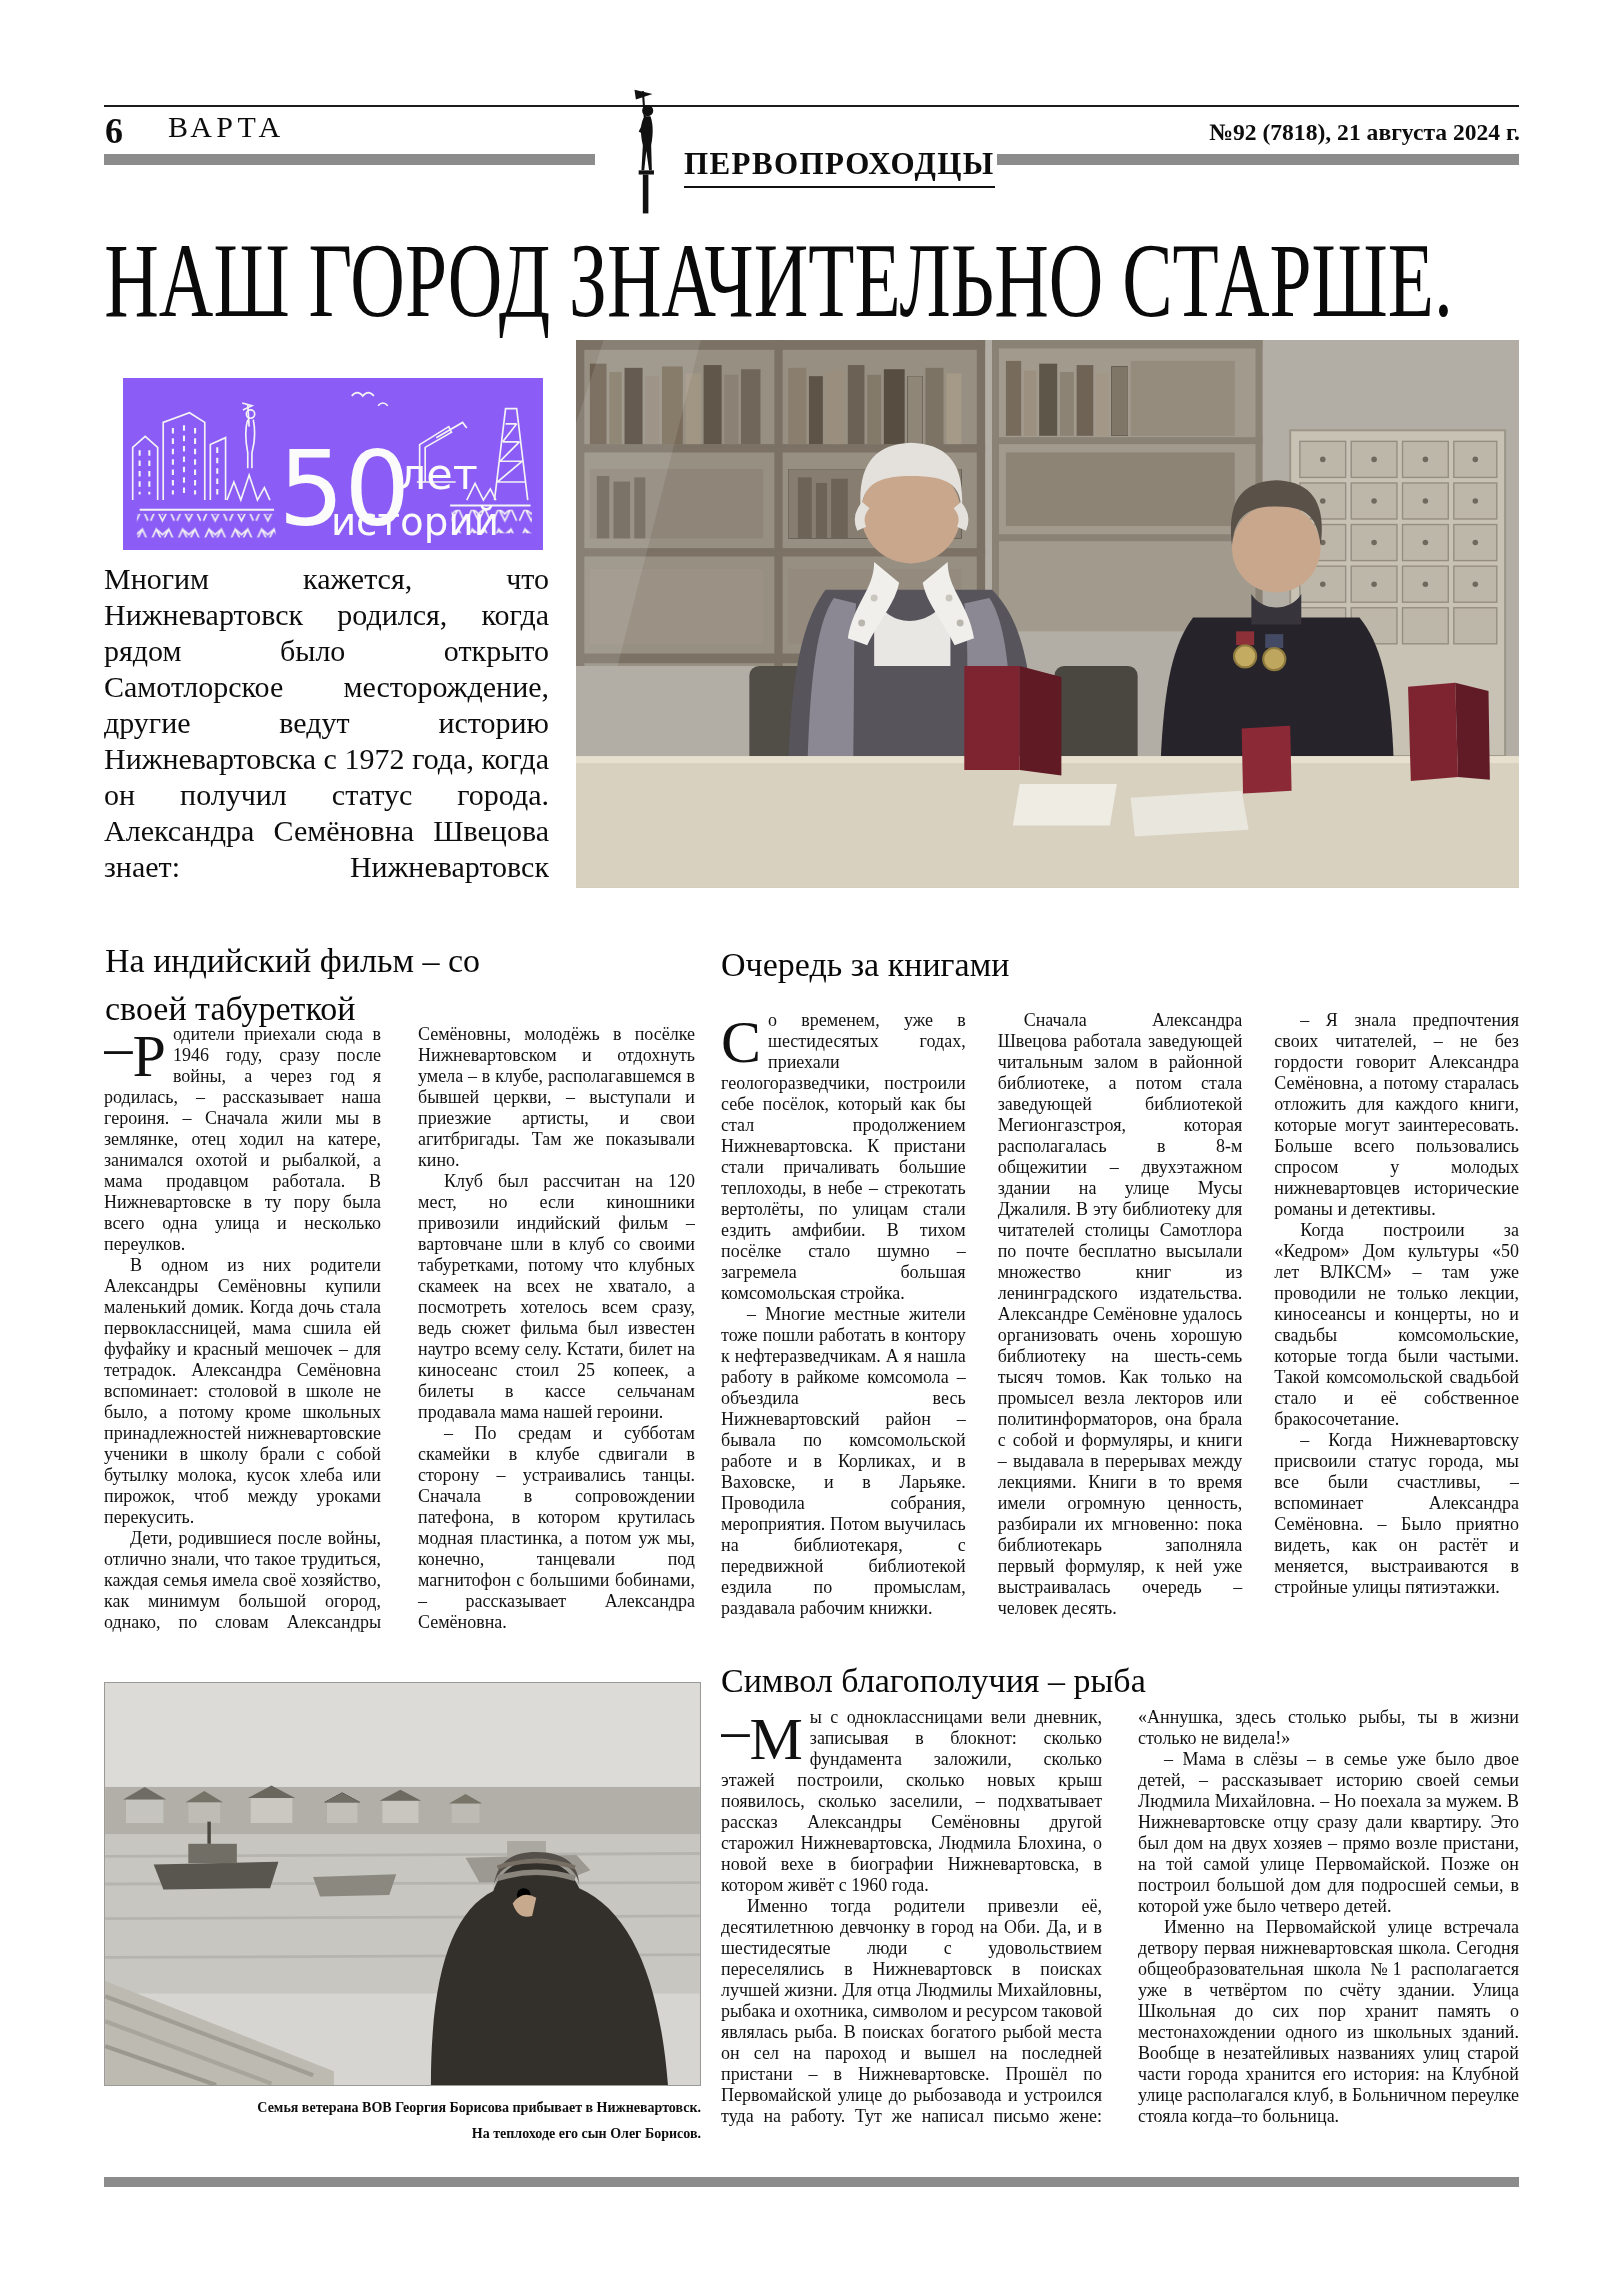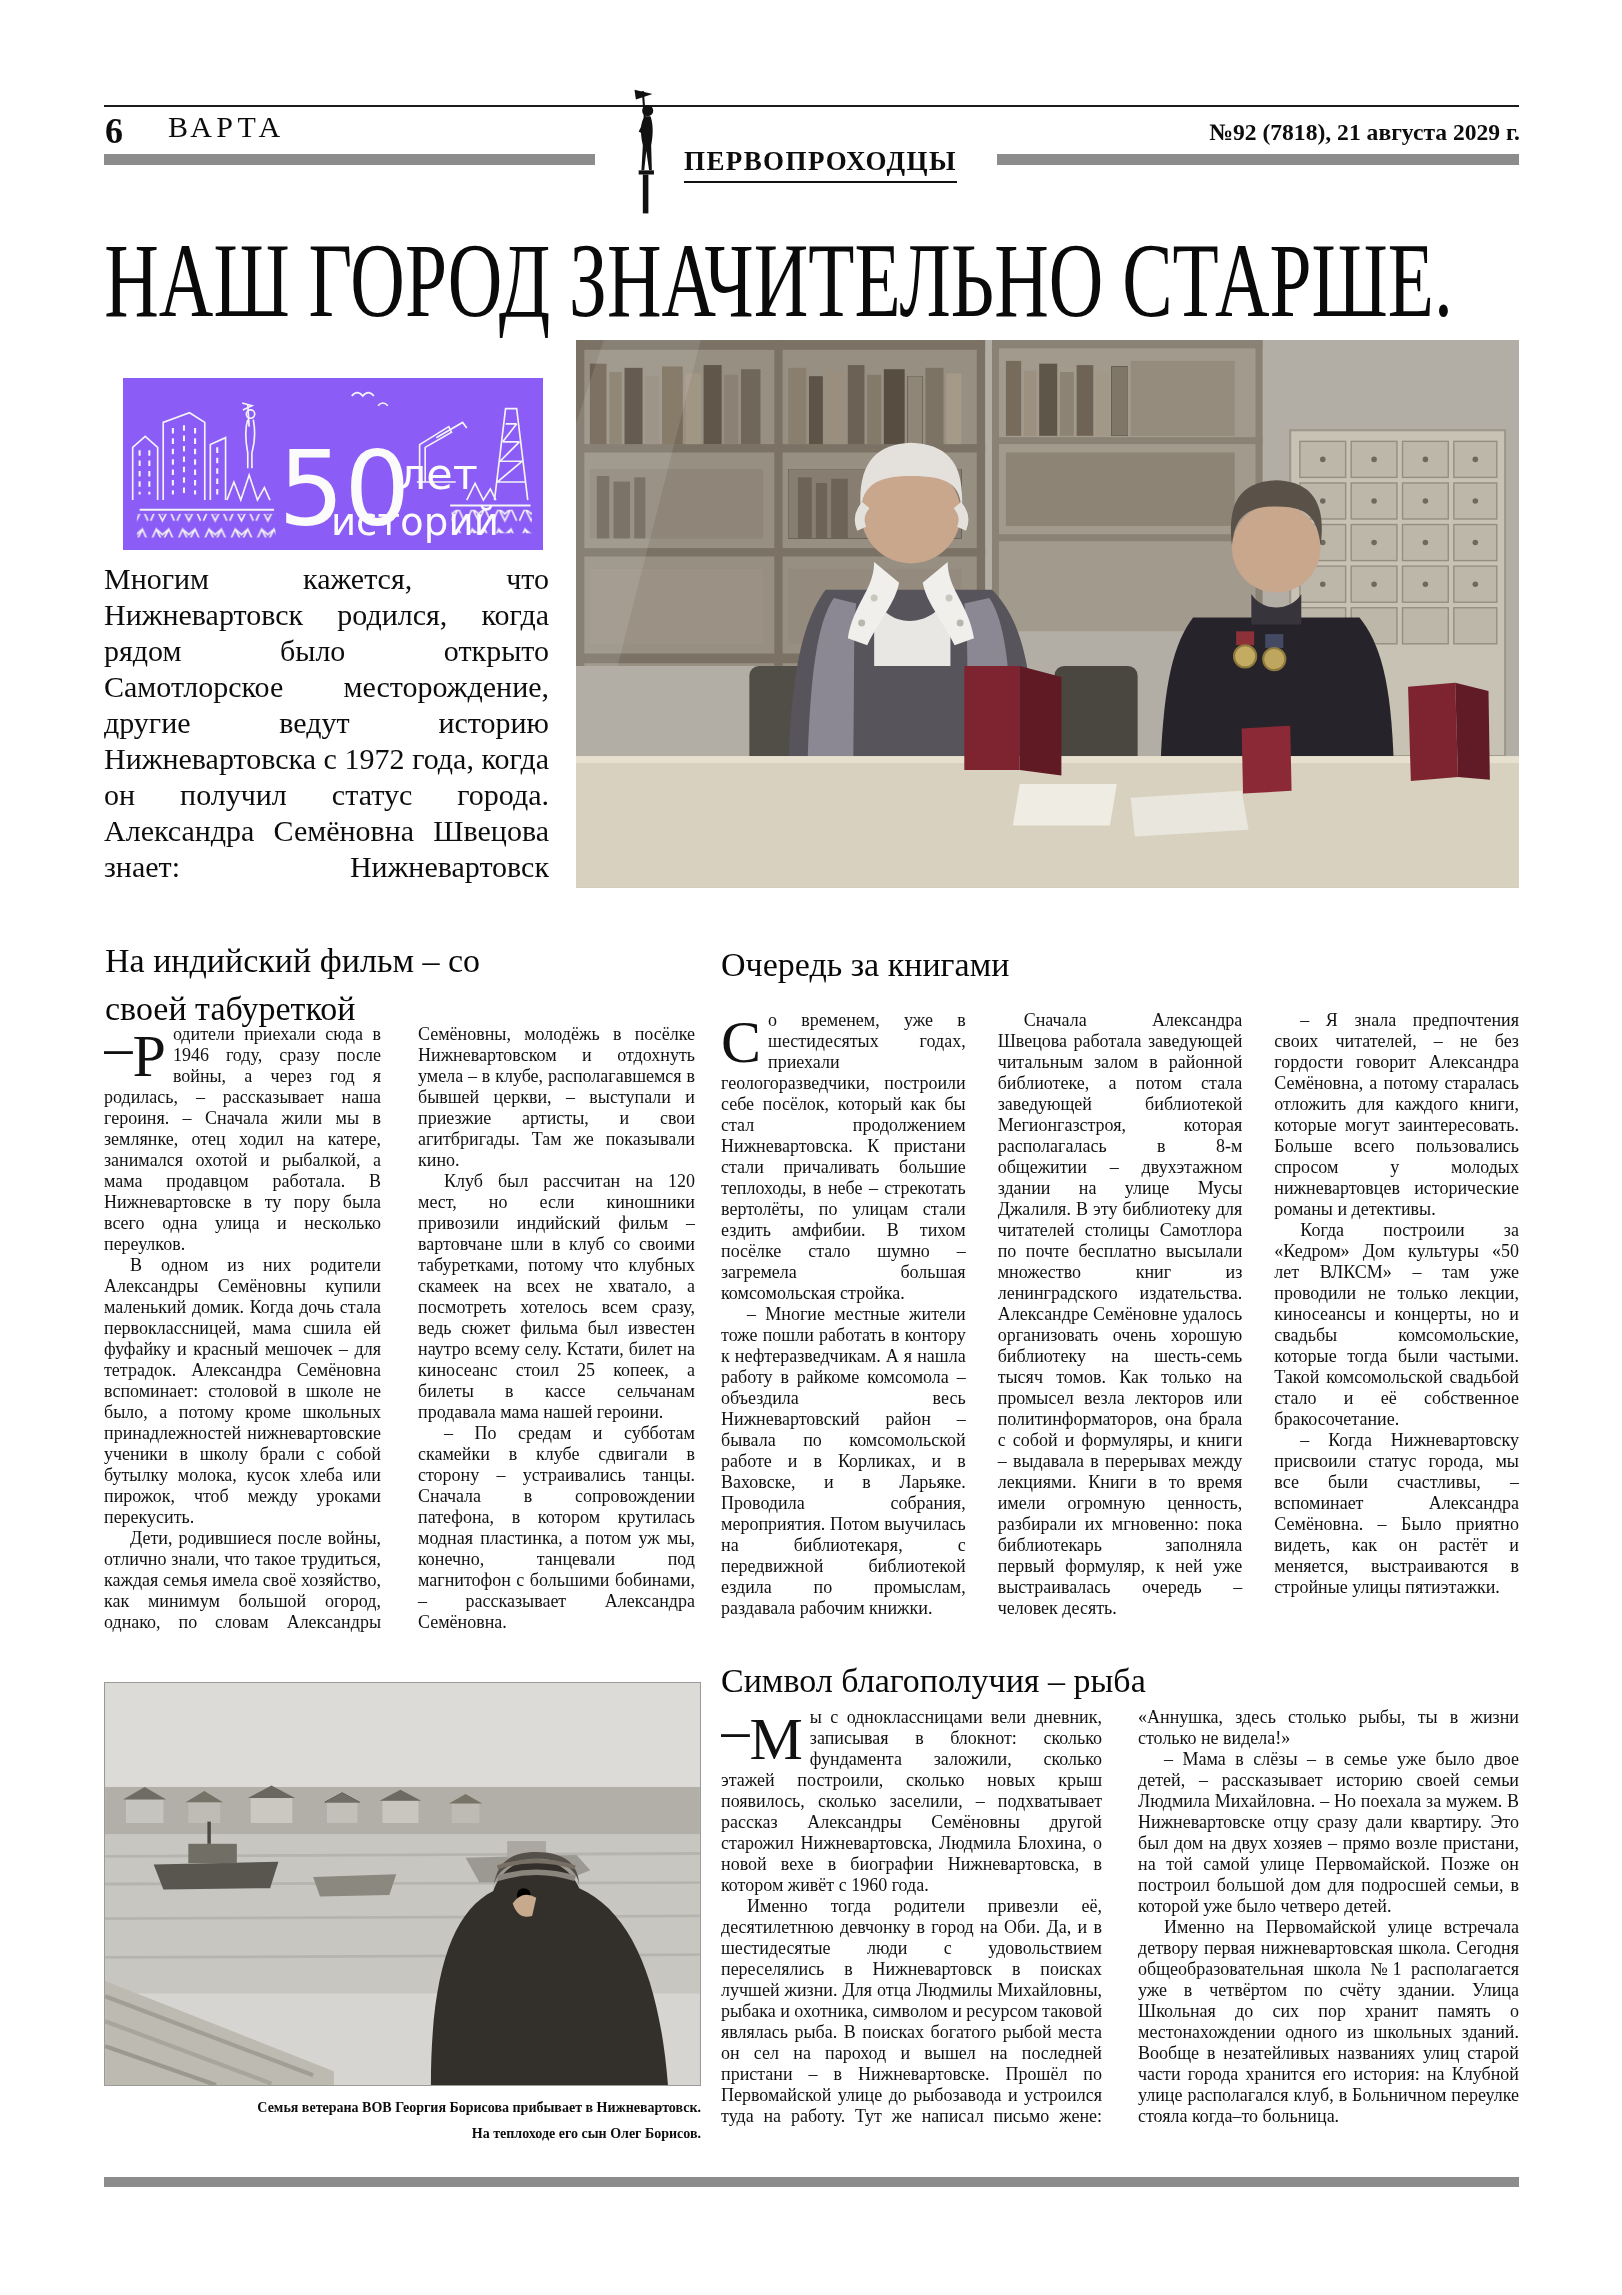--- a/index.html
+++ b/index.html
@@ -10,21 +10,21 @@
   
   .top-rule{position:absolute;left:104px;top:105px;width:1415px;height:2.1px;background:#1c1c1c;}
   .page-number{position:absolute;left:105px;top:110px;font-size:36px;font-weight:bold;}
   .masthead{position:absolute;left:168px;top:110px;font-size:30px;font-weight:normal;letter-spacing:4.2px;}
   .issue-info{position:absolute;right:103px;top:119px;font-size:23.6px;font-weight:bold;}
   .rubric-bar{position:absolute;top:154px;height:11px;background:#8c8c8c;}
   .rubric-bar.left{left:104px;width:491px;}
   .rubric-bar.right{left:997px;width:522px;}
   .statue-wrap{position:absolute;left:622px;top:87px;width:50px;height:132px;}
   .rubric-title{
-    position:absolute;left:684px;top:146px;font-size:27px;font-weight:bold;
+    position:absolute;left:684px;top:146px;font-size:31px;font-weight:bold;
     letter-spacing:1.4px;border-bottom:2.8px solid #111;padding-bottom:4.2px;
   }
   
   .headline-svg{position:absolute;left:104px;top:234px;}
   
   .logo-box{position:absolute;left:123px;top:378px;width:420px;height:172px;background:#8b5cf6;}
   
   .lead{
     position:absolute;left:104px;top:561px;width:445px;height:333px;
     font-size:30px;line-height:36px;text-align:justify;overflow:hidden;
@@ -61,21 +61,21 @@
   svg .serif{font-family:"Liberation Serif", serif;}
 </style>
 </head>
 <body>
 
 <div class="page">
 
   <div class="top-rule"></div>
   <div class="page-number">6</div>
   <div class="masthead">ВАРТА</div>
-  <div class="issue-info">№92 (7818), 21 августа 2029 г.</div>
+  <div class="issue-info">№92 (7818), 21 августа 2024 г.</div>
   <div class="rubric-bar left"></div>
   <div class="rubric-bar right"></div>
 
   <div class="statue-wrap">
     <svg width="50" height="132" viewBox="0 0 72 190">
       <polygon points="18,4 44,10 20,18" fill="#111"></polygon>
       <line x1="30" y1="6" x2="34" y2="60" stroke="#111" stroke-width="3"></line>
       <circle cx="37" cy="34" r="8" fill="#111"></circle>
       <path d="M33 42 C26 50 26 66 30 84 L28 120 L32 120 L35 92 L39 120 L43 120 L42 84 C46 64 44 50 41 42 Z" fill="#111"></path>
       <path d="M33 46 L24 64 L27 66 L35 52 Z" fill="#111"></path>

